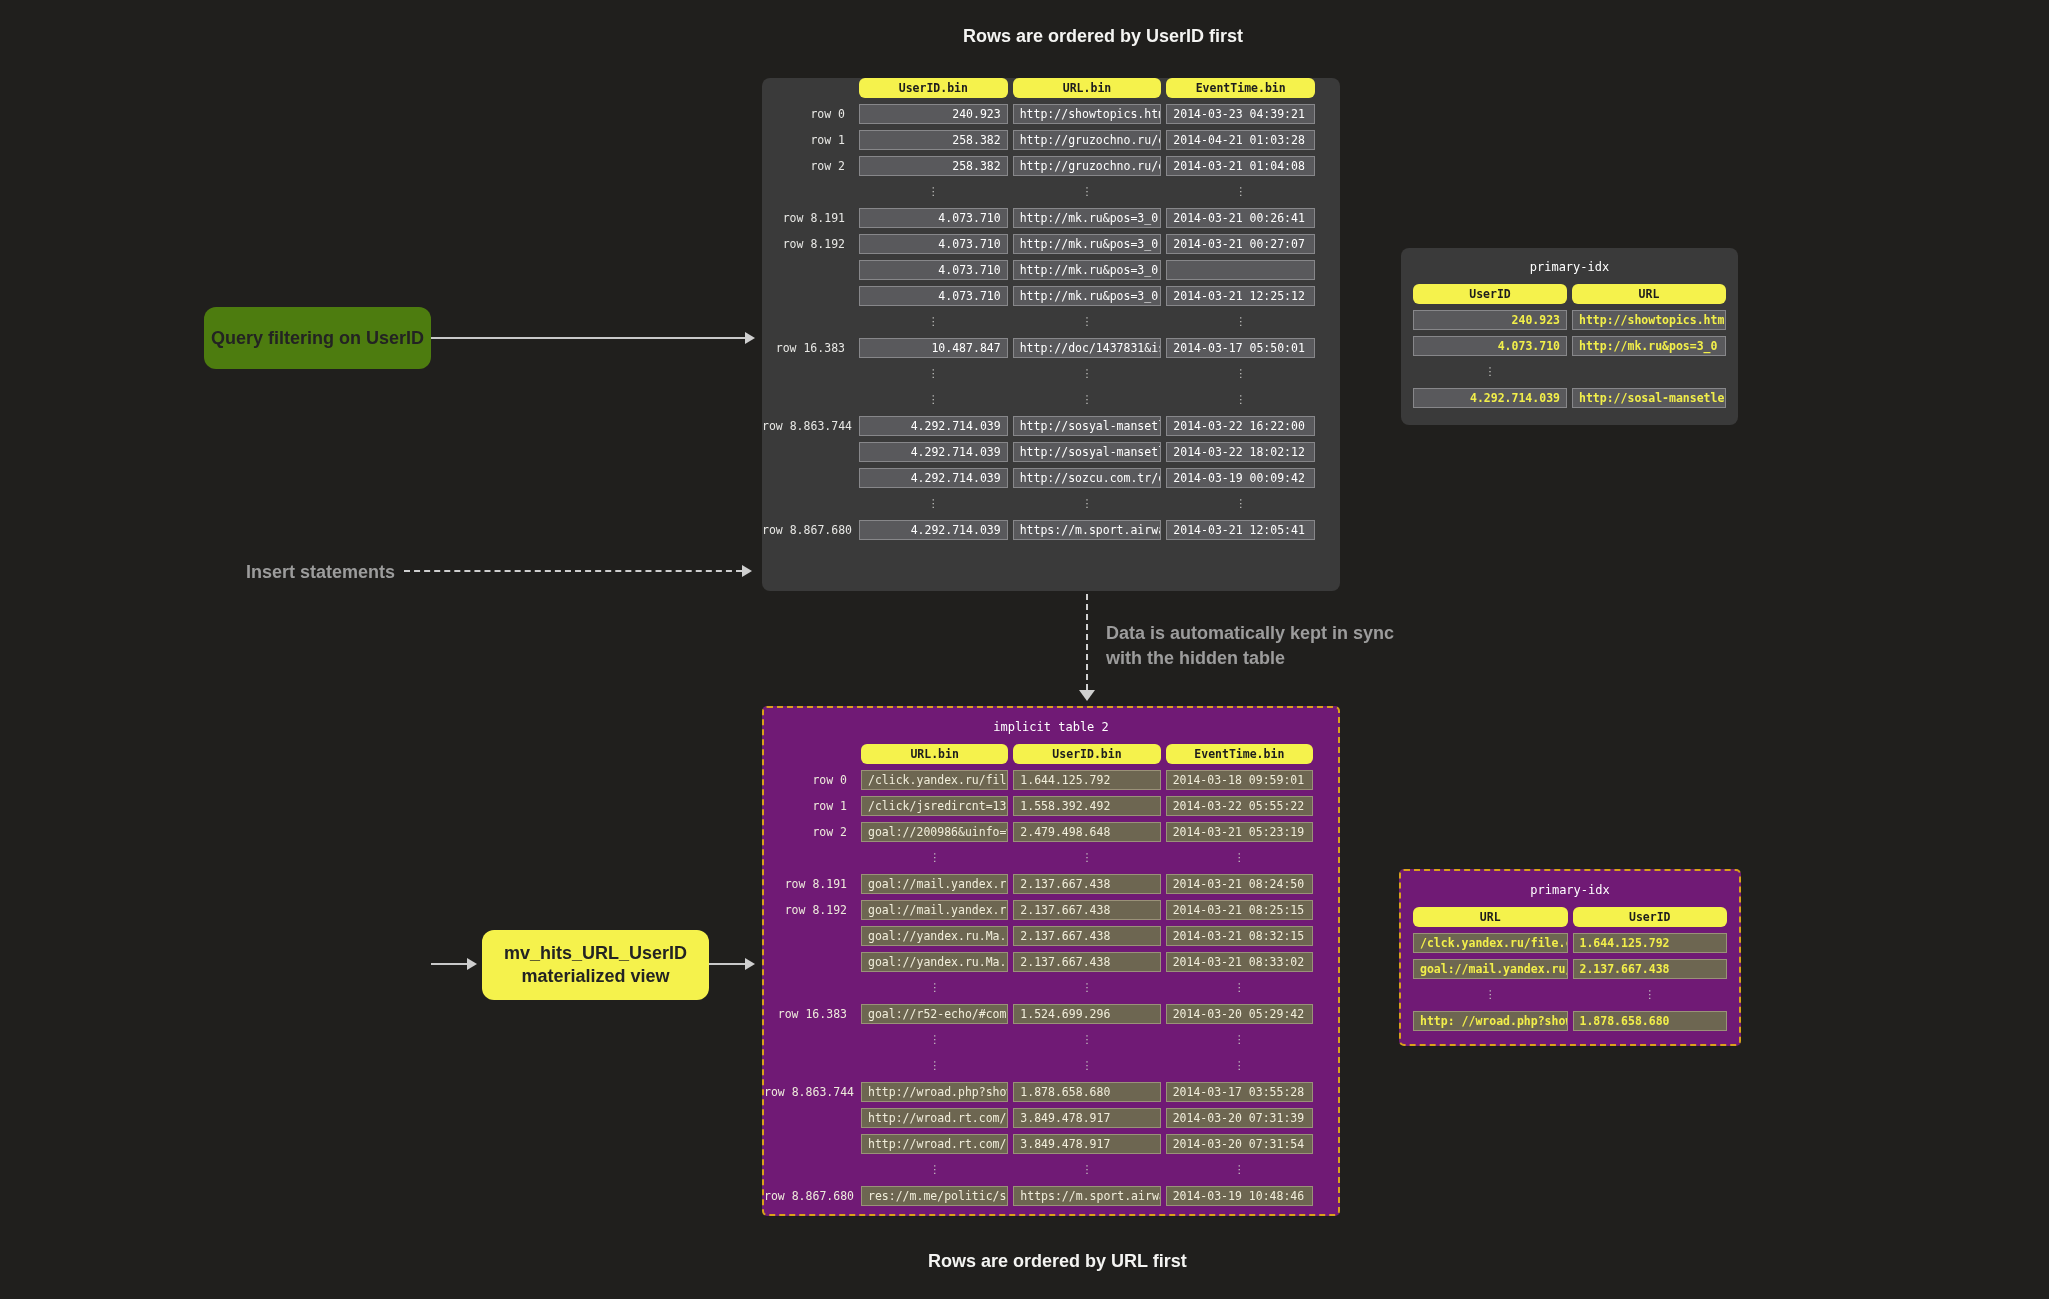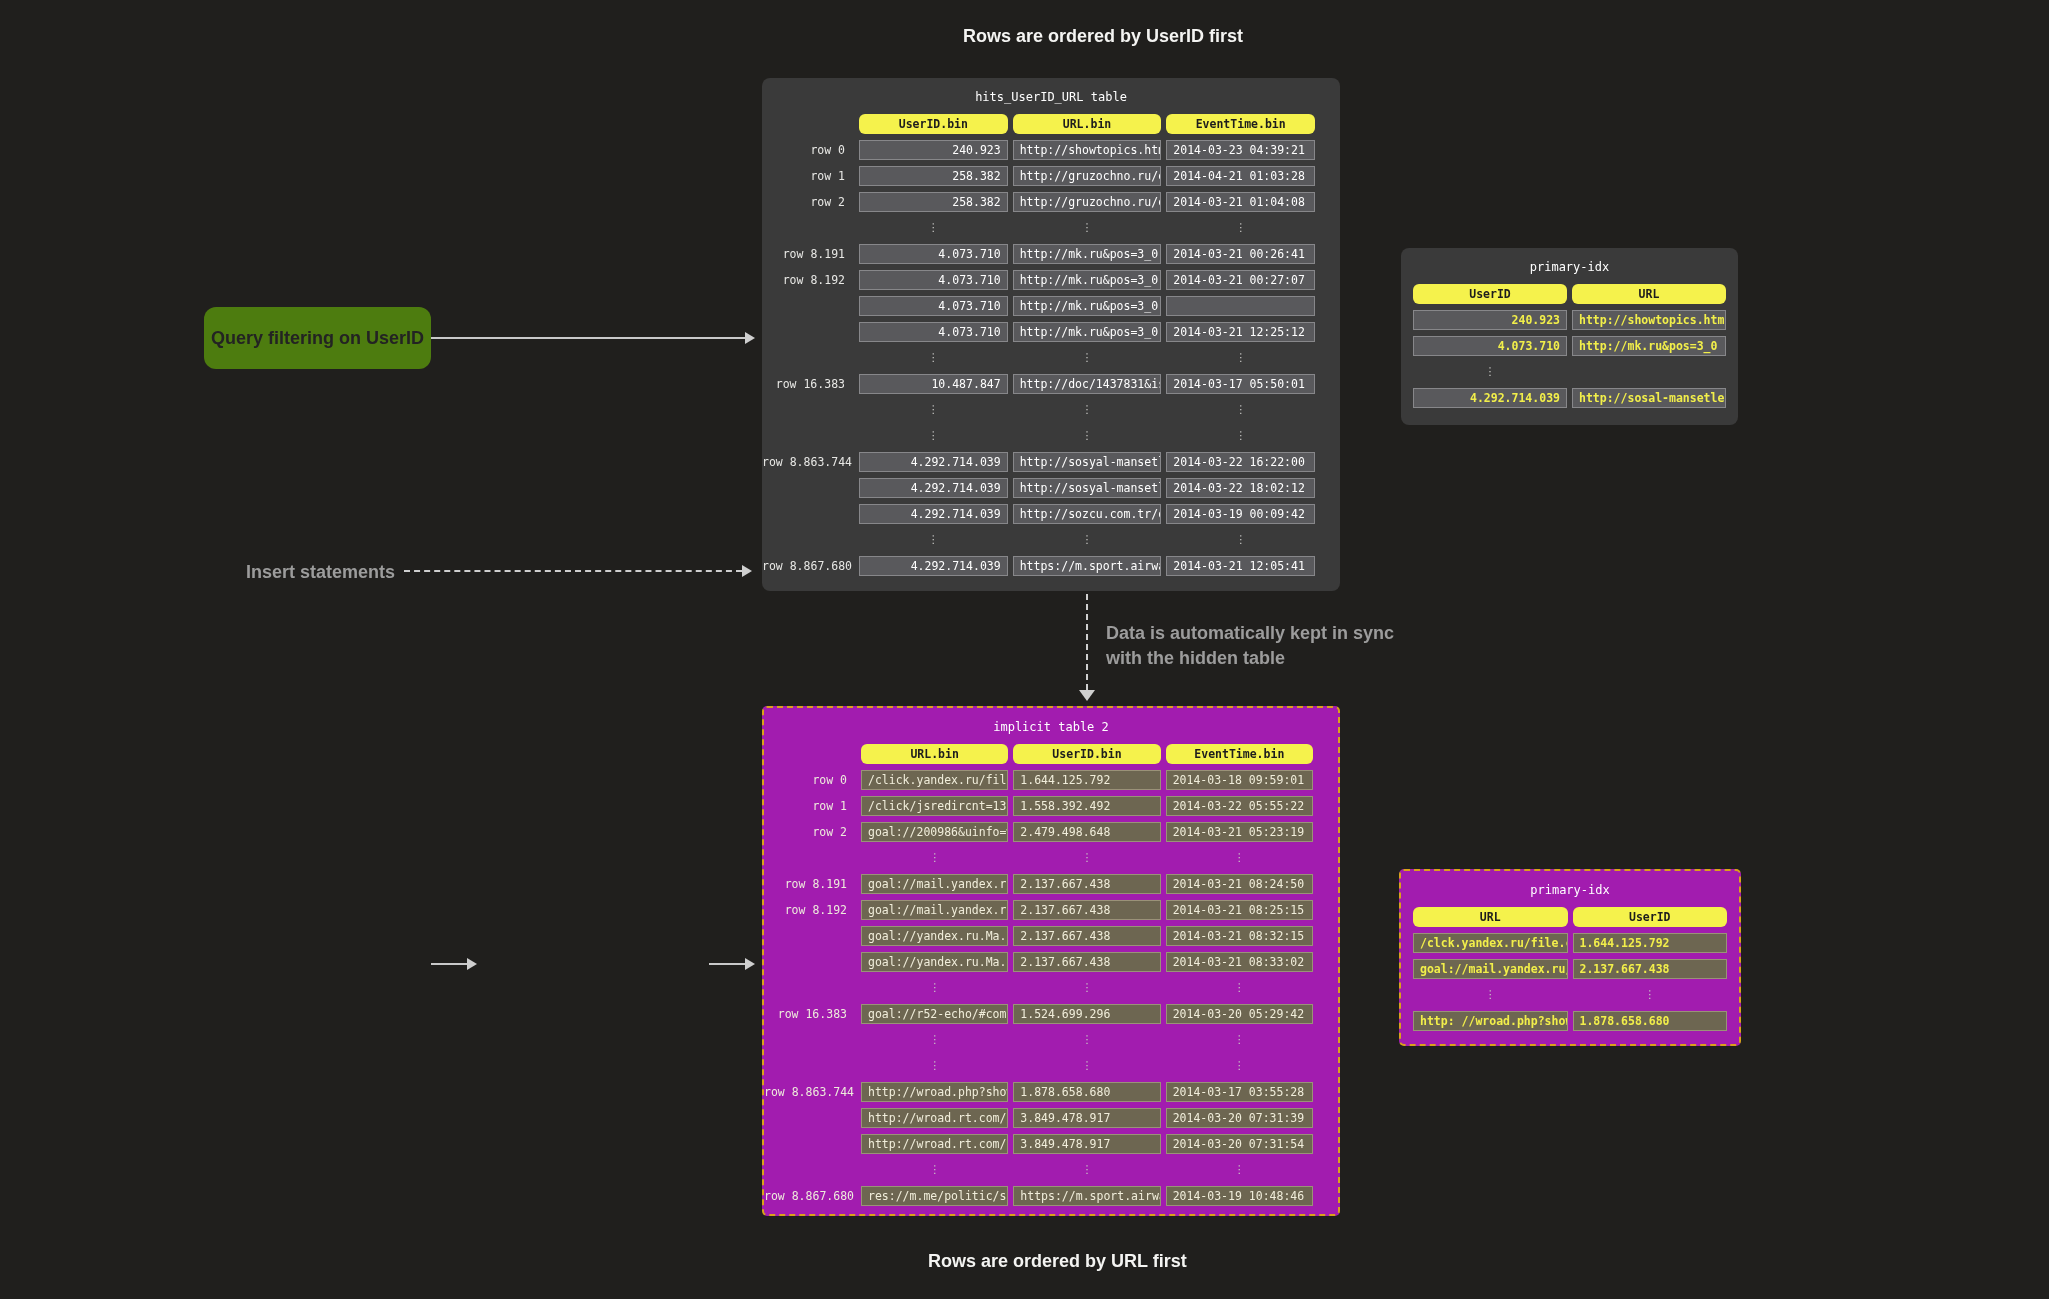--- a/index.html
+++ b/index.html
@@ -31,21 +31,21 @@
   .ah-right {
     position:absolute; width:0; height:0;
     border-top:6px solid transparent; border-bottom:6px solid transparent; border-left:10px solid #cfcfcf;
   }
   .ah-down {
     position:absolute; width:0; height:0;
     border-left:8px solid transparent; border-right:8px solid transparent; border-top:11px solid #cfcfcf;
   }
   .panel { position:absolute; border-radius:8px; }
   .panel.gray { background:#3a3a3a; }
-  .panel.olive { background:#a21caf; border:2px dashed #d9a21b; border-radius:5px; }
+  .panel.olive { background:#701a75; border:2px dashed #d9a21b; border-radius:5px; }
   .ptitle {
     color:#ffffff; font-family:"DejaVu Sans Mono", monospace; font-size:12px;
     text-align:center; padding-top:12px; height:36px; white-space:nowrap;
   }
   .rowsarea { padding:0 25px 0 0; }
   .panel.idx .rowsarea { padding:0 12px; }
   .trow { display:flex; gap:5px; height:20px; margin-bottom:6px; align-items:stretch; }
   .rlabel {
     width:92px; flex:0 0 92px; text-align:right; padding-right:9px;
     color:#e8e8e5; font-family:"DejaVu Sans Mono", monospace; font-size:11.5px; line-height:20px;
@@ -91,25 +91,28 @@
   <div class="vline" style="left:1086px; top:594px; height:96px;"></div>
   <div class="ah-down" style="left:1079px; top:690px;"></div>
   <div class="graylabel" style="left:1106px; top:621px;">
     <div>Data is automatically kept in sync</div>
     <div>with the hidden table</div>
   </div>
 
   <div class="hline" style="left:431px; top:963px; width:36px;"></div>
   <div class="ah-right" style="left:467px; top:958px;"></div>
 
+  <div class="yellowbox" style="left:482px; top:930px; width:227px; height:70px;">
+    <div>mv_hits_URL_UserID</div>
+    <div>materialized view</div>
+  </div>
   <div class="hline" style="left:709px; top:963px; width:36px;"></div>
   <div class="ah-right" style="left:745px; top:958px;"></div>
 
   <div class="panel gray" style="left:762px; top:78px; width:578px; height:513px;">
-    <div class="ptitle">hits_UserID_URL table</div>
     <div class="rowsarea">
       <div class="trow">
         <div class="rlabel"></div>
         <span class="pill">UserID.bin</span>
         <span class="pill">URL.bin</span>
         <span class="pill">EventTime.bin</span>
       </div>
       <div>
           <div class="trow">
             <div class="rlabel">row 0</div>

